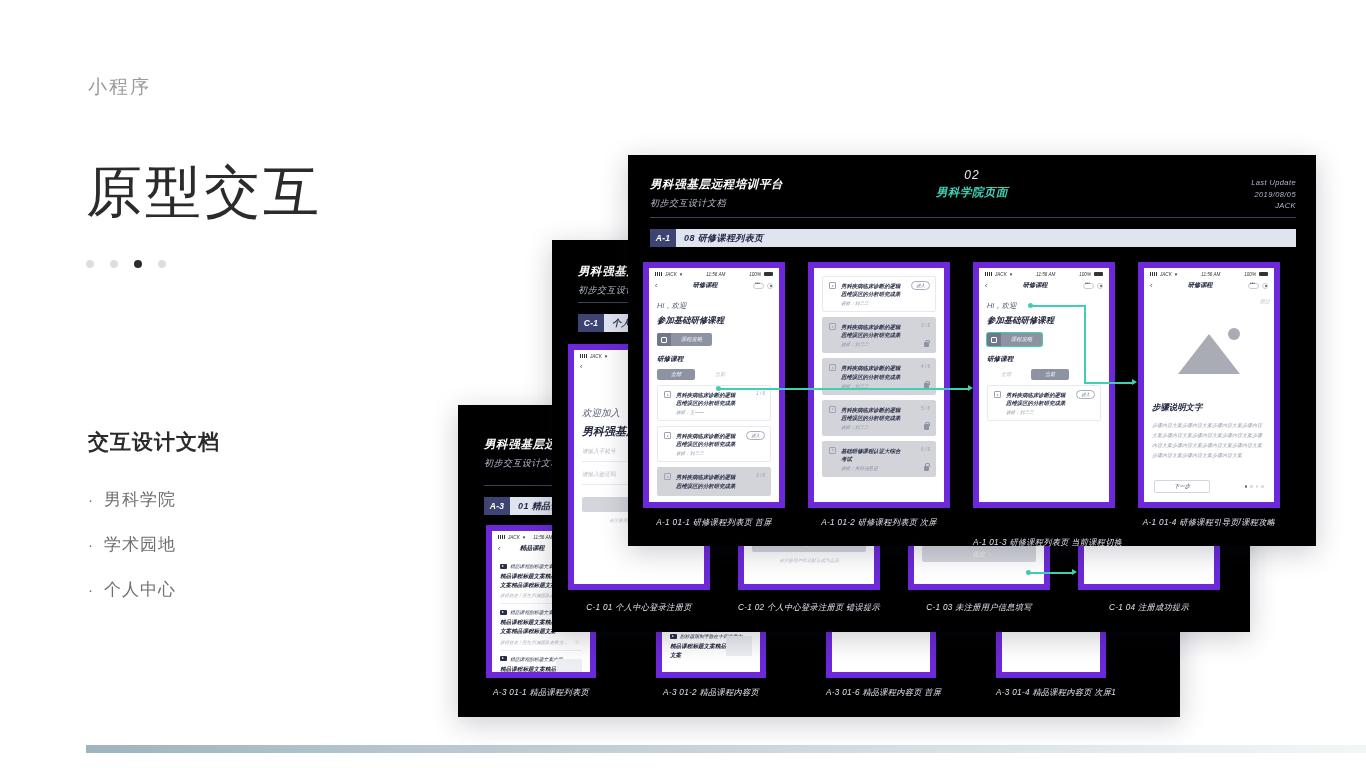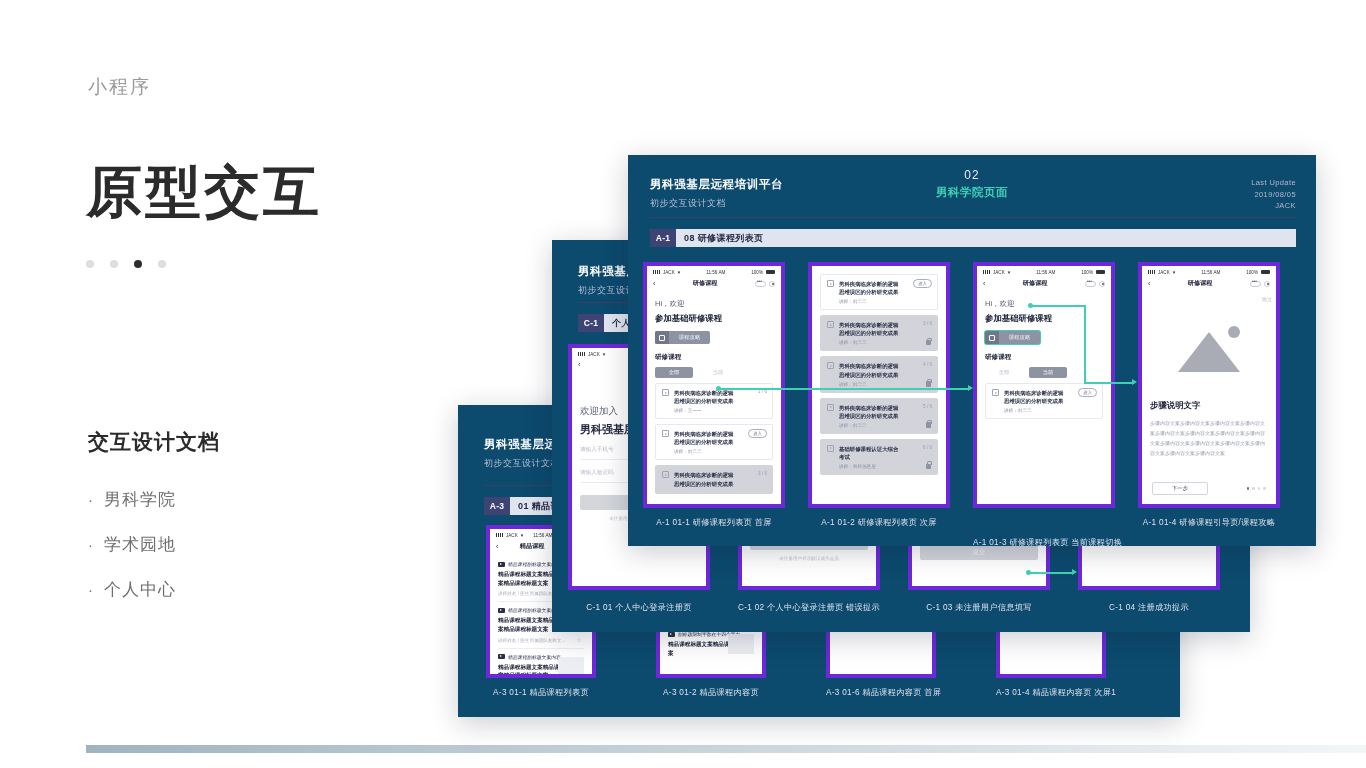--- a/index.html
+++ b/index.html
@@ -11,21 +11,21 @@
   }
   .stage { position: relative; width: 1366px; height: 768px; background:#fff; }
 
   
   .kicker {
     position:absolute; left:88px; top:74px;
     font-size:19px; color:#9a9a9a; letter-spacing:2px; font-weight:400;
   }
   .bigtitle {
     position:absolute; left:86px; top:164px;
-    font-size:56px; line-height:1.0; font-weight:700; color:#2b2b2b;
+    font-size:56px; line-height:1.0; font-weight:400; color:#2b2b2b;
     letter-spacing:3px;
   }
   .dots { position:absolute; left:86px; top:260px; display:flex; gap:16px; align-items:center;}
   .dot { width:8px; height:8px; border-radius:50%; background:#dedede; }
   .dot.active { background:#2d2d2d; }
 
   .sub-title {
     position:absolute; left:88px; top:428px;
     font-size:21px; font-weight:700; color:#2b2b2b; letter-spacing:1px;
   }
@@ -37,22 +37,23 @@
   .bullet .bdot { color:#6f6f6f; font-size:15px; }
 
   .bottom-bar {
     position:absolute; left:86px; bottom:15px; width:1280px; height:8px;
     background:linear-gradient(to right,#9fb4bf 0%, #b6c6cf 25%, #cfd9de 55%, #e4eaed 80%, #f3f6f7 100%);
   }
 
   
   .panel {
     position:absolute;
-    background:#0c4a6e;
+    background:#000000;
     box-shadow:0 6px 26px rgba(20,25,45,.22);
+    font-style:italic;
   }
   .ph-left { position:absolute; }
   .ph-t1 { font-size:11.5px; font-weight:700; color:#ffffff; letter-spacing:.6px; white-space:nowrap;}
   .ph-t2 { font-size:9px; color:#b9bed2; margin-top:5px; letter-spacing:.5px; white-space:nowrap;}
   .ph-center { position:absolute; text-align:center; }
   .ph-num { font-size:12px; color:#e9ecf5; letter-spacing:1px; font-weight:400;}
   .ph-cn  { font-size:11.5px; color:#3fd0b3; font-weight:700; margin-top:3px; letter-spacing:.5px;}
   .ph-en  { font-size:7.5px; color:#a3a9c0; margin-top:4px; letter-spacing:.6px;}
   .ph-right { position:absolute; text-align:right; font-size:7.5px; color:#b4b9cd; line-height:1.55; letter-spacing:.4px;}
   .ph-rule { position:absolute; height:1px; background:#3a4060; }
@@ -61,21 +62,21 @@
   .sec-tag {
     background:#3d4473; color:#fff; font-size:8.5px; font-weight:700;
     display:flex; align-items:center; justify-content:center; width:26px; letter-spacing:.3px;
   }
   .sec-title {
     flex:1; background:#dfe4ef; color:#252a45; font-size:9px; font-weight:700;
     display:flex; align-items:center; padding-left:8px; letter-spacing:.4px;
   }
 
   
-  .phone { position:absolute; background:#fff; border:4px solid #6d28d9; overflow:hidden; }
+  .phone { position:absolute; background:#fff; border:6px solid #6d28d9; overflow:hidden; }
   .stbar { display:flex; align-items:center; justify-content:space-between; padding:3px 6px 2px; font-size:4.6px; color:#333; }
   .stbar .l { display:flex; gap:3px; align-items:center; }
   .sig { display:inline-block; width:7px; height:4px;
          background:linear-gradient(to right,#333 0 1px, transparent 1px 2px,#333 2px 3px,transparent 3px 4px,#333 4px 5px,transparent 5px 6px,#333 6px 7px); }
   .wifi { font-size:5px; }
   .batt { display:inline-block; width:9px; height:4.5px; background:#333; border-radius:1px; }
   .navbar { display:flex; align-items:center; justify-content:space-between; padding:2px 6px 5px; }
   .nav-title { font-size:6.2px; font-weight:700; color:#22263c; }
   .nav-back { font-size:7px; color:#22263c; }
   .nav-caps { display:flex; gap:3px; align-items:center; }

